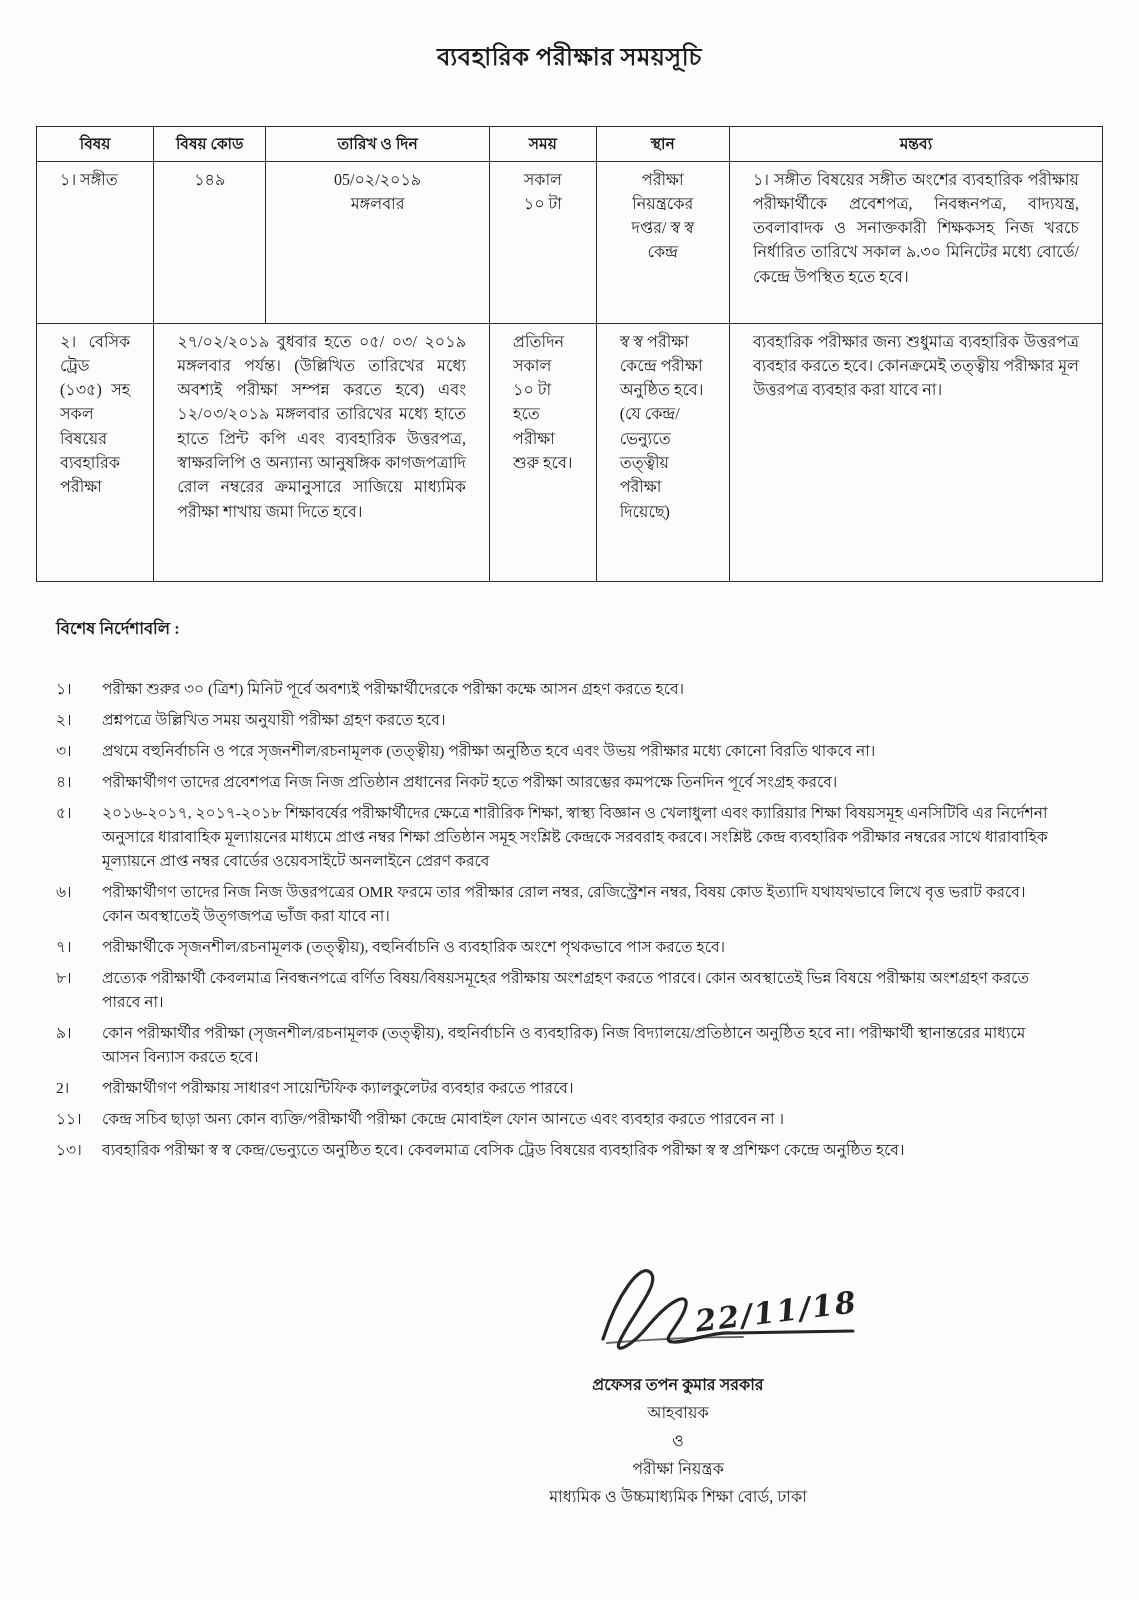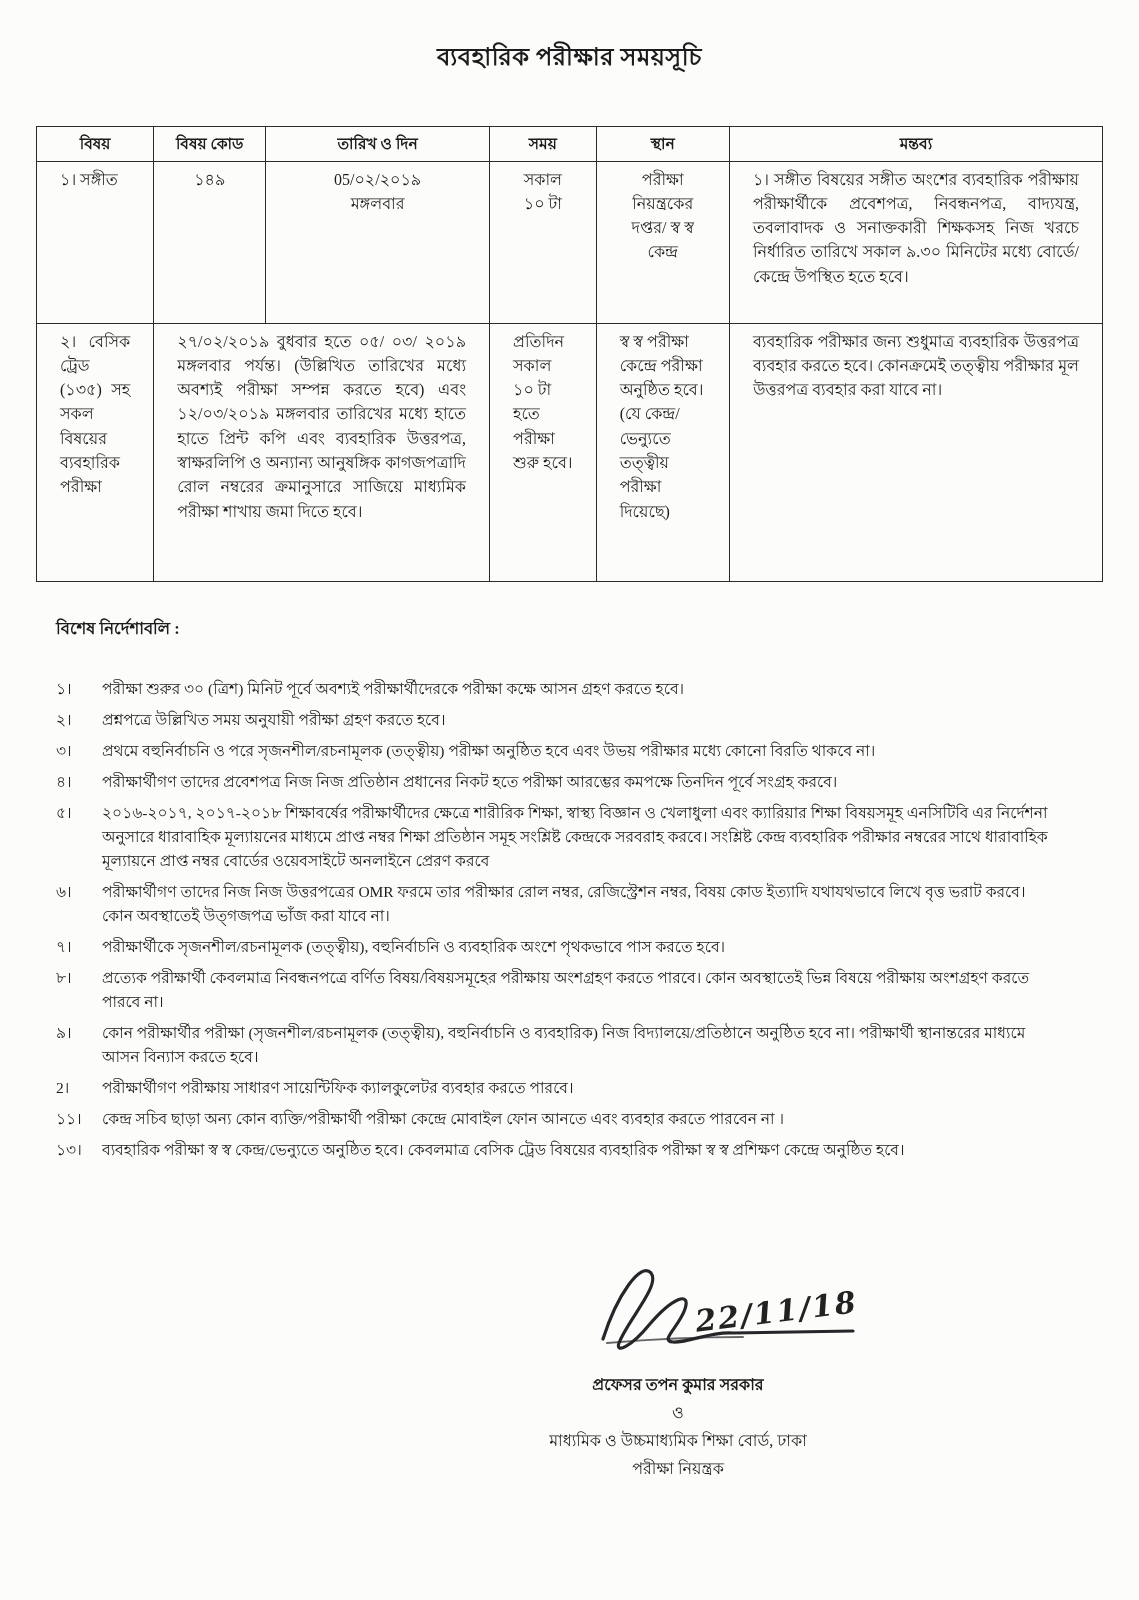--- a/index.html
+++ b/index.html
@@ -204,18 +204,19 @@
 
   <div class="signature-block">
     <div class="sig-mark">
       <svg width="300" height="120" viewBox="0 0 300 120">
         <path d="M20,92 C34,48 58,14 68,26 C78,38 44,74 36,96 C32,107 48,100 66,78 C90,50 108,44 102,62 C96,80 76,94 90,95 C106,96 128,84 150,86 L270,84" stroke="#26262a" fill="none" stroke-width="3.2" stroke-linecap="round"></path>
         <path d="M24,96 C70,92 120,90 160,90" stroke="#26262a" fill="none" stroke-width="2" stroke-linecap="round" opacity="0.7"></path>
       </svg>
       <span class="sig-date">22/11/18</span>
     </div>
     <span class="sig-line sig-name">প্রফেসর তপন কুমার সরকার</span>
+    <span class="sig-line">আহবায়ক</span>
     <span class="sig-line">ও</span>
+    <span class="sig-line">পরীক্ষা নিয়ন্ত্রক</span>
     <span class="sig-line">মাধ্যমিক ও উচ্চমাধ্যমিক শিক্ষা বোর্ড, ঢাকা</span>
-    <span class="sig-line">পরীক্ষা নিয়ন্ত্রক</span>
   </div>
 
 </div>
 
 </body></html>

